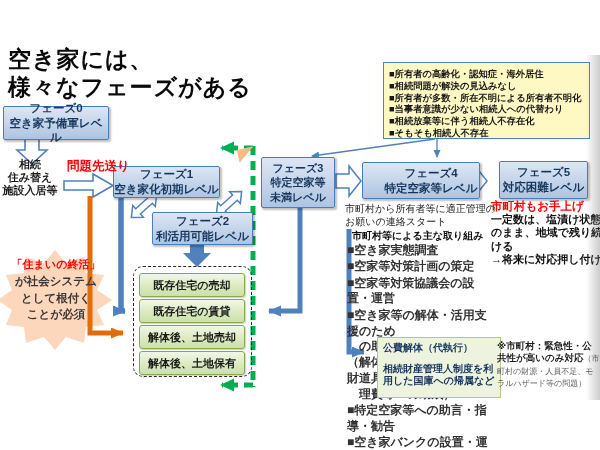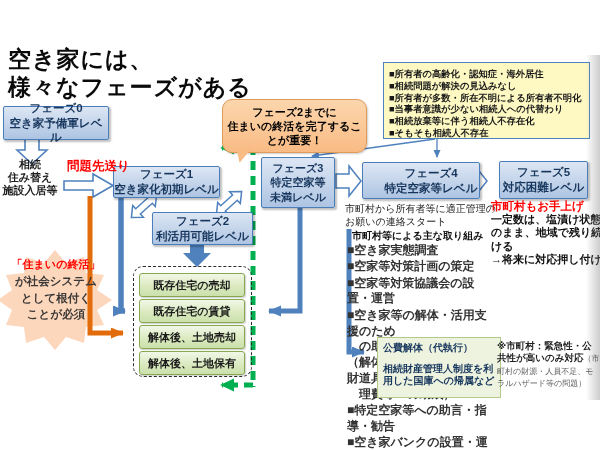--- a/index.html
+++ b/index.html
@@ -119,23 +119,20 @@
 施設入居等</div>
   <div class="abs problem">問題先送り</div>
 
   <div class="abs starburst-text">
     <div class="red">「住まいの終活」</div>
     <div class="preline">が社会システム
 として根付く
 ことが必須</div>
   </div>
 
-  <div class="abs bubble preline">フェーズ2までに
-住まいの終活を完了するこ
-とが重要！</div>
   <div class="abs bubble-tail"></div>
 
   <div class="abs reasons">
     <div>■所有者の高齢化・認知症・海外居住</div>
     <div>■相続問題が解決の見込みなし</div>
     <div>■所有者が多数・所在不明による所有者不明化</div>
     <div>■当事者意識が少ない相続人への代替わり</div>
     <div>■相続放棄等に伴う相続人不存在化</div>
     <div>■そもそも相続人不存在</div>
   </div>

